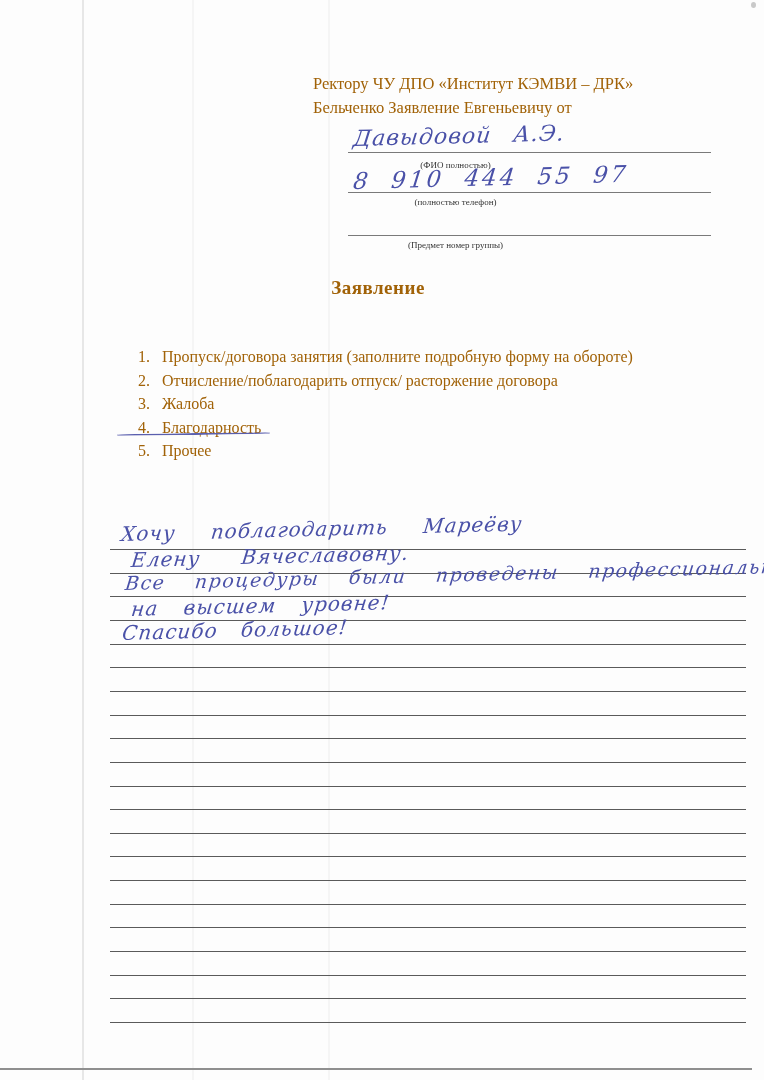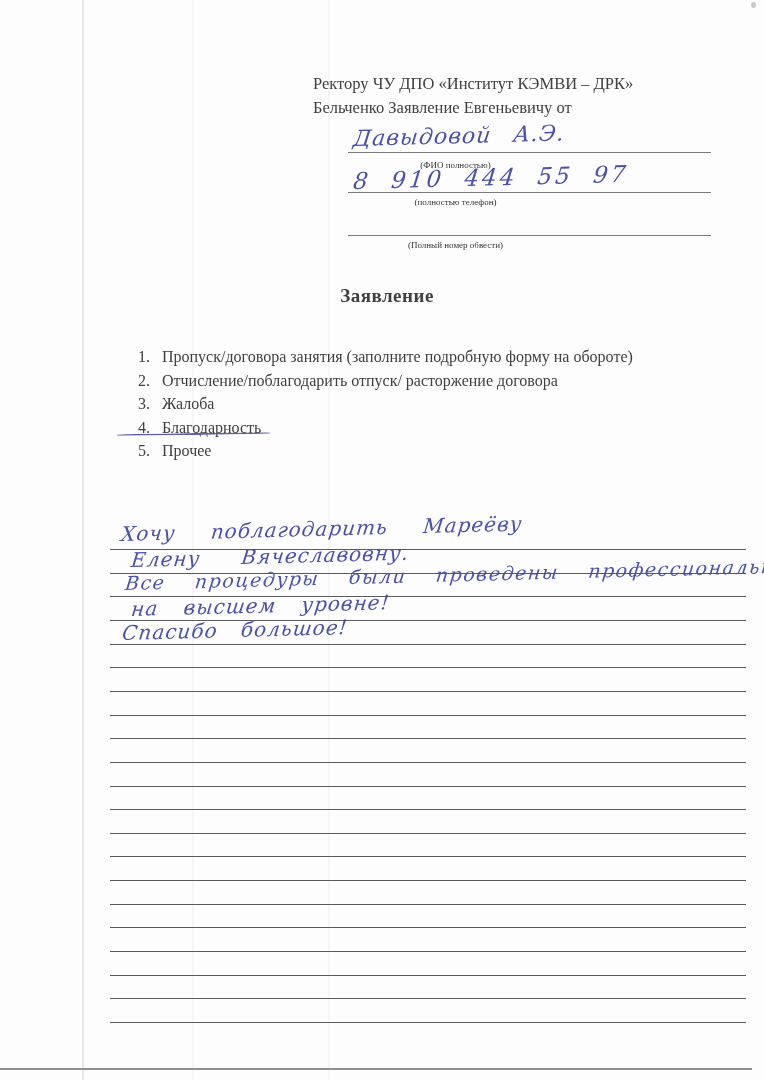--- a/index.html
+++ b/index.html
@@ -3,32 +3,32 @@
 <meta charset="utf-8">
 <style>
   html,body{margin:0;padding:0;background:#ffffff;}
   .page{
     position:relative;width:764px;height:1080px;background:#fdfdfd;overflow:hidden;
     font-family:"Liberation Serif", serif;color:#1f1f1f;
   }
   .streak{position:absolute;top:0;bottom:0;width:2px;}
   .streak.edge{background:#e7e7e7;}
   .streak.faint{background:#f5f5f5;}
-  .printed{font-family:"Liberation Serif", serif;color:#404040;}
+  .printed{font-family:"Liberation Serif", serif;color:#a16207;}
   .abs{position:absolute;}
   .header-block{left:313px;top:72px;width:360px;font-size:16.5px;line-height:24px;}
   .hand{
     font-family:"DejaVu Serif", serif;font-style:italic;color:#4a51a8;
     transform:rotate(-1.5deg) skewX(-8deg);transform-origin:left bottom;white-space:nowrap;
   }
   .hand-name{left:352px;top:126px;font-size:22px;letter-spacing:1px;word-spacing:14px;}
   .hand-phone{left:352px;top:168px;font-size:23px;letter-spacing:3px;word-spacing:10px;}
   .field-line{position:absolute;left:348px;width:363px;border-top:1.6px solid #7a7a7a;}
   .field-label{position:absolute;left:348px;width:215px;text-align:center;font-size:9px;color:#333;}
-  .doc-title{left:13px;top:277px;width:748px;text-align:center;font-size:19px;font-weight:bold;letter-spacing:0.5px;margin-top:8px;}
+  .doc-title{left:4px;top:277px;width:748px;text-align:center;font-size:19px;font-weight:bold;letter-spacing:0.5px;}
   .prompt{left:112px;top:322px;font-size:16px;}
   .options{left:138px;top:345px;font-size:16px;line-height:23.5px;}
   .option-row{display:flex;}
   .option-num{width:24px;}
   .mark-underline{
     position:absolute;left:117px;top:433px;width:153px;
     border-top:2px solid #5a5fae;transform:rotate(-0.8deg);border-radius:40%;
   }
   .instructions{left:112px;top:468px;font-size:16px;line-height:23px;width:560px;}
   .rule{position:absolute;left:110px;width:636px;border-top:1.8px solid #5a5a5a;}
@@ -58,21 +58,21 @@
 
   <div class="abs hand hand-name">Давыдовой А.Э.</div>
   <div class="field-line" style="top:152px;"></div>
   <div class="field-label printed" style="top:160px;">(ФИО полностью)</div>
 
   <div class="abs hand hand-phone">8 910 444 55 97</div>
   <div class="field-line" style="top:192px;"></div>
   <div class="field-label printed" style="top:197px;">(полностью телефон)</div>
 
   <div class="field-line" style="top:235px;"></div>
-  <div class="field-label printed" style="top:240px;">(Полный номер обвести)</div>
+  <div class="field-label printed" style="top:240px;">(Предмет номер группы)</div>
 
   <div class="abs doc-title printed">Заявление</div>
 
   <div class="abs options printed">
     <div class="option-row">
       <span class="option-num">1.</span>
       <span>Пропуск/договора занятия (заполните подробную форму на обороте)</span>
     </div>
     <div class="option-row">
       <span class="option-num">2.</span>

